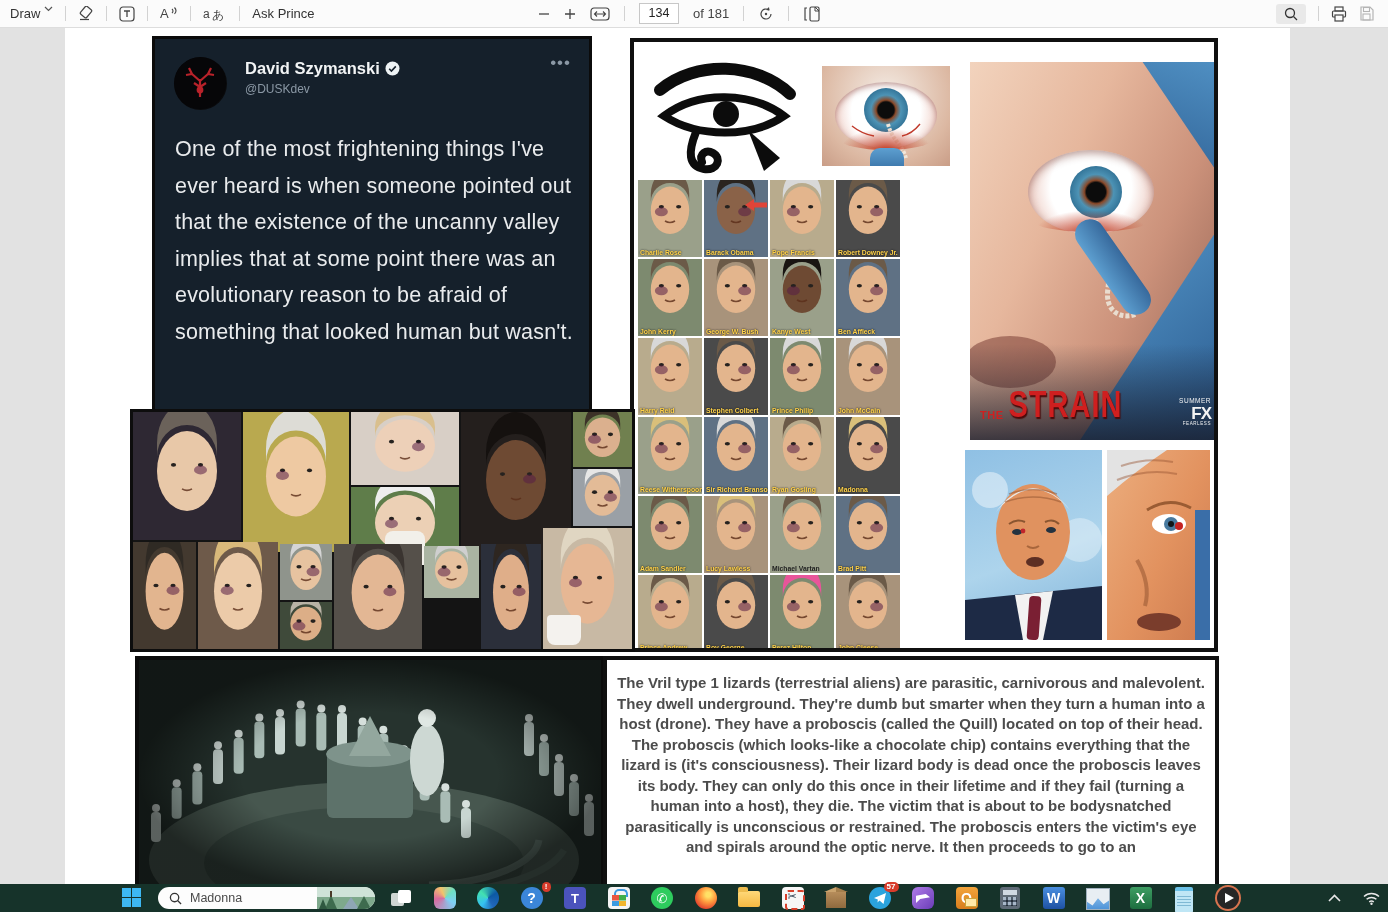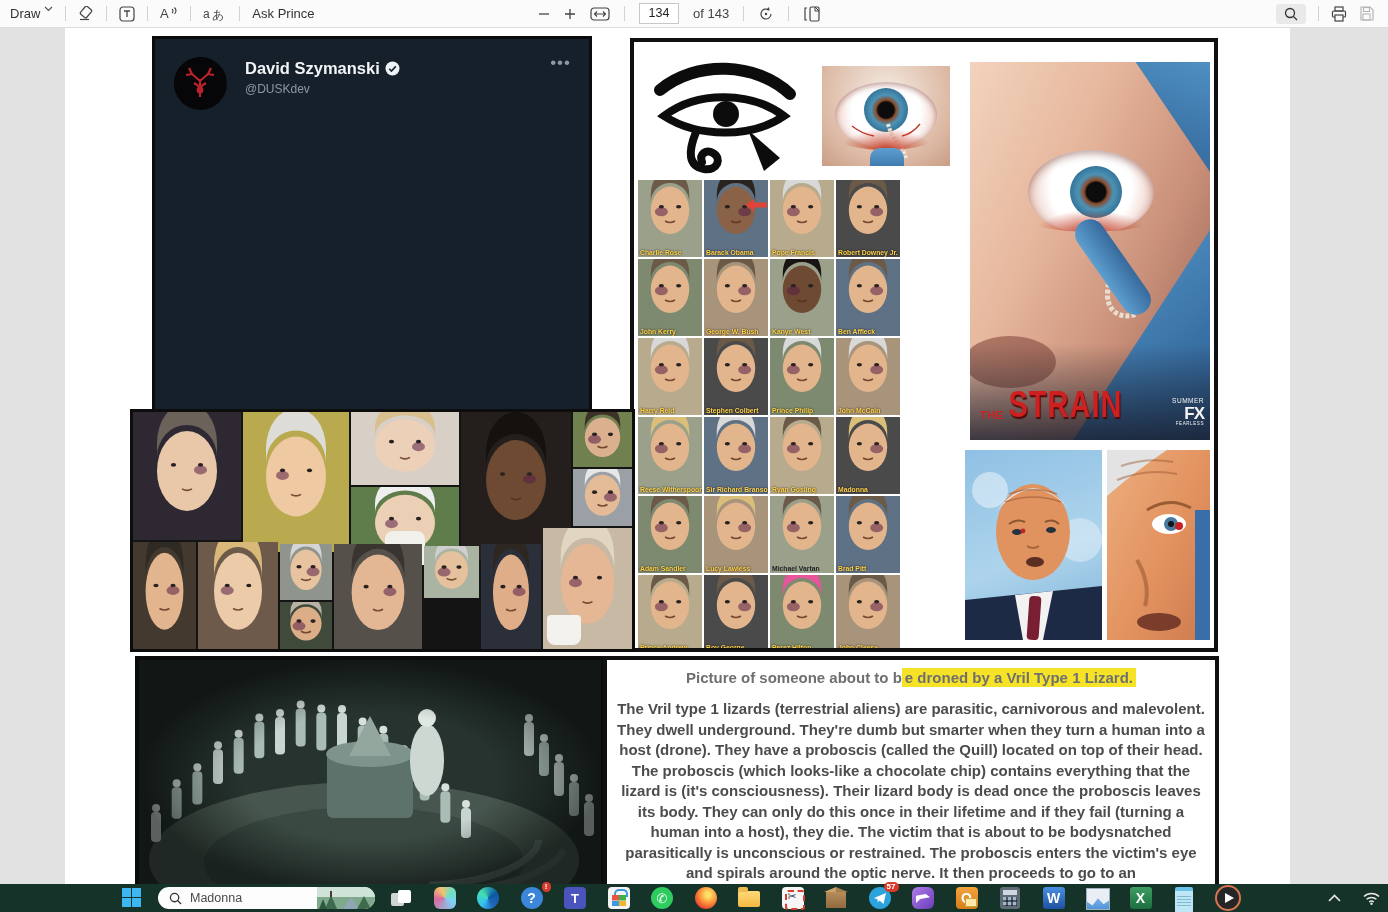--- a/index.html
+++ b/index.html
@@ -43,21 +43,21 @@
     background:radial-gradient(circle at 50% 30%,#f4ece5,#dcb8a2 70%,#c99d87);}
   .sclera{position:absolute;left:13px;top:16px;width:102px;height:66px;border-radius:50%;
     background:radial-gradient(circle at 50% 45%,#ffffff 55%,#f3d9d2 80%,#d9a18f);box-shadow:0 2px 6px rgba(120,40,30,.5) inset;}
   .iris{position:absolute;border-radius:50%;background:radial-gradient(circle,#0c0c0c 26%,#8a4a2a 32%,#4d93b5 48%,#2f6f93 75%,#235a7c);}
   .redlid{position:absolute;left:18px;top:62px;width:92px;height:22px;border-radius:50%;
     background:radial-gradient(ellipse at 50% 100%,#c23b22,rgba(194,59,34,0) 70%);}
   .glovetip{position:absolute;left:48px;top:82px;width:34px;height:20px;border-radius:10px 10px 0 0;
     background:linear-gradient(#5d9fd0,#3c77ab);}
 
   .poster{position:absolute;left:336px;top:20px;width:240px;height:378px;overflow:hidden;
-    background:linear-gradient(115deg,#f2d3bd 0%,#e6b79d 35%,#cb917a 65%,#8e5d4e 100%);}
+    background:linear-gradient(115deg,#f2d3bd 0%,#e6b79d 35%,#cb917a 65%,#8e5d4e 100%);padding-left:7px;}
   .poster .band{position:absolute;left:0;bottom:0;width:100%;height:96px;
     background:linear-gradient(rgba(25,30,45,0),rgba(25,30,45,.82));}
   .p-eye{position:absolute;left:58px;top:88px;width:126px;height:84px;border-radius:50%;
     background:radial-gradient(circle at 50% 45%,#fff 52%,#f0d4cc 78%,#cf9c88);box-shadow:0 3px 8px rgba(100,30,20,.45) inset;}
   .gloveTR{position:absolute;right:0;top:0;width:120px;height:110px;
     background:linear-gradient(200deg,#4f8fc2,#2d5e92);clip-path:polygon(38% 0,100% 0,100% 100%);}
   .gloveBR{position:absolute;right:0;bottom:0;width:190px;height:210px;
     background:linear-gradient(320deg,#2a5a8e,#4f8fc2 70%);clip-path:polygon(100% 0,28% 100%,100% 100%);}
   .finger{position:absolute;left:128px;top:150px;width:30px;height:110px;border-radius:15px;
     background:linear-gradient(90deg,#5d9fd0,#37699c);transform:rotate(-35deg);}
@@ -230,21 +230,21 @@
           </svg>
       </div>
       <div class="tb-btn">
         <svg width="20" height="14" viewBox="0 0 20 14">
             <rect x="1" y="1" width="18" height="12" rx="3" fill="none" stroke="#444" stroke-width="1.2"></rect>
             <path d="M5 7h10M7 4.5L4.5 7 7 9.5M13 4.5L15.5 7 13 9.5" stroke="#444" fill="none" stroke-width="1.1"></path>
           </svg>
       </div>
       <div class="tb-sep"></div>
       <div class="pageinput">134</div>
-      <span style="color:#444;">of 143</span>
+      <span style="color:#444;">of 181</span>
       <div class="tb-sep"></div>
       <div class="tb-btn">
         <svg width="16" height="16" viewBox="0 0 16 16">
             <path d="M13 8a5 5 0 1 1-2-4" fill="none" stroke="#444" stroke-width="1.2"></path>
             <path d="M11 1l.5 3.5L8 4z" fill="#444"></path>
             <circle cx="8" cy="8" r="1.2" fill="#444"></circle>
           </svg>
       </div>
       <div class="tb-sep"></div>
       <div class="tb-btn">
@@ -296,20 +296,21 @@
         </div>
         <div class="tw-name">
           <span>David Szymanski</span>
           <svg width="15" height="15" viewBox="0 0 15 15">
               <circle cx="7.5" cy="7.5" r="7" fill="#eef3f5"></circle>
               <path d="M4.2 7.8l2.2 2.2 4.4-4.6" stroke="#15202b" stroke-width="1.6" fill="none"></path>
             </svg>
         </div>
         <div class="tw-handle">@DUSKdev</div>
         <div class="tw-menu">•••</div>
+        <div class="tw-text">One of the most frightening things I've ever heard is when someone pointed out that the existence of the uncanny valley implies that at some point there was an evolutionary reason to be afraid of something that looked human but wasn't.</div>
       </div>
 
       <div class="collageR">
         <svg class="horus" viewBox="0 0 152 124">
           <path d="M12 36 C48 6 108 8 142 40" stroke="#0c0c0c" stroke-width="12" fill="none" stroke-linecap="round"></path>
           <path d="M16 62 C50 36 104 38 136 62 C104 84 50 84 16 62 Z" fill="#fff" stroke="#0c0c0c" stroke-width="8"></path>
           <circle cx="78" cy="60" r="13" fill="#0c0c0c"></circle>
           <path d="M48 78 C40 98 40 112 56 115 C70 117 74 104 65 99 C58 95 51 100 54 108" stroke="#0c0c0c" stroke-width="8" fill="none" stroke-linecap="round"></path>
           <path d="M100 76 L132 104 L116 117 Z" fill="#0c0c0c"></path>
         </svg>
@@ -761,23 +762,20 @@
               <radialGradient id="vg">
                 <stop offset="55%" stop-color="rgba(0,0,0,0)"></stop>
                 <stop offset="100%" stop-color="rgba(0,0,0,0.55)"></stop>
               </radialGradient>
             </defs>
             <rect x="0" y="0" width="462" height="232" fill="url(#vg)"></rect>
           </svg>
       </div>
 
       <div class="vril">
-        <div class="v-title">
-          <span>Picture of someone about to b</span><span class="v-hl">e droned by a Vril Type 1 Lizard.</span>
-        </div>
         <div class="v-body">The Vril type 1 lizards (terrestrial aliens) are parasitic, carnivorous and malevolent. They dwell underground. They're dumb but smarter when they turn a human into a host (drone). They have a proboscis (called the Quill) located on top of their head. The proboscis (which looks-like a chocolate chip) contains everything that the lizard is (it's consciousness). Their lizard body is dead once the proboscis leaves its body. They can only do this once in their lifetime and if they fail (turning a human into a host), they die. The victim that is about to be bodysnatched parasitically is unconscious or restrained. The proboscis enters the victim's eye and spirals around the optic nerve. It then proceeds to go to an</div>
       </div>
 
     </div>
   </div>
 
   <div class="taskbar">
     <div class="winlogo">
         <span></span>
         <span></span>

